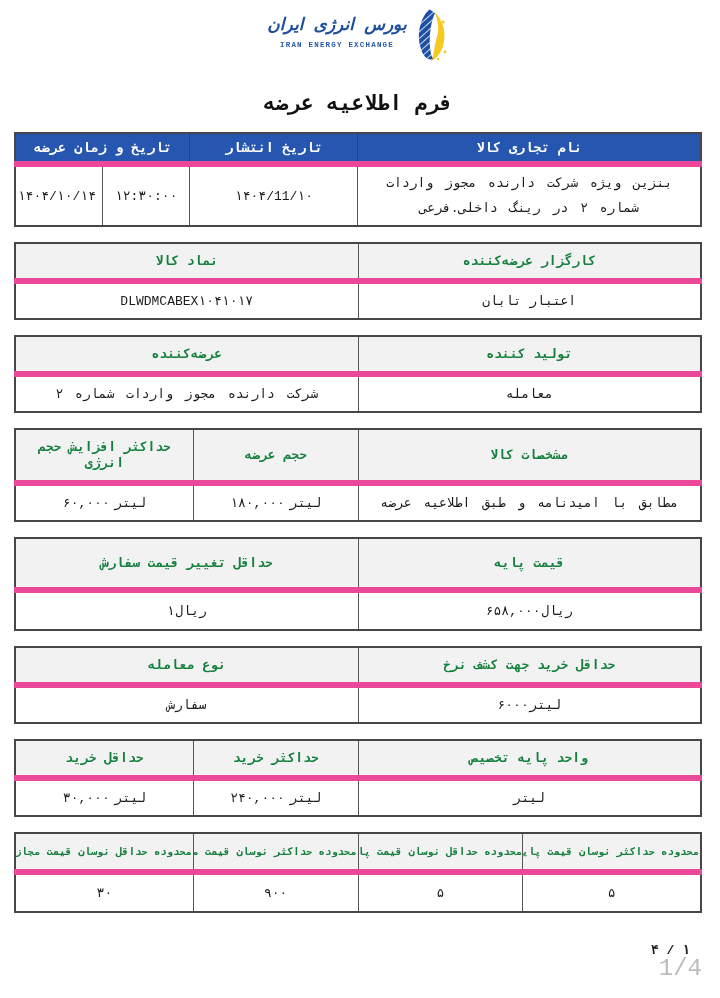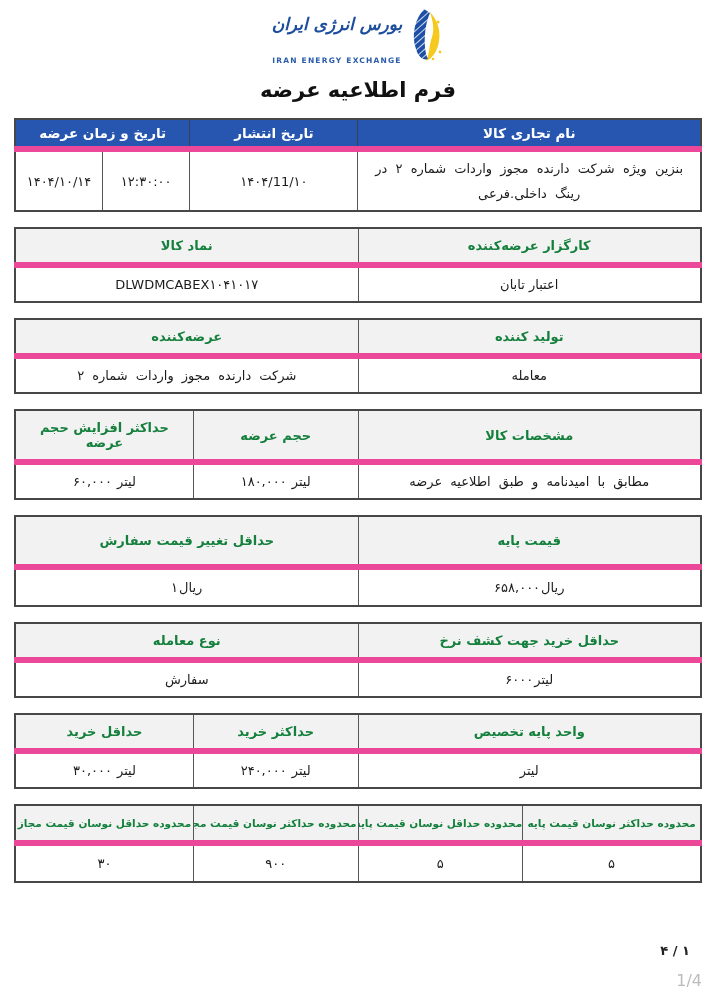--- a/index.html
+++ b/index.html
@@ -4,41 +4,41 @@
 <style>
   * { box-sizing: border-box; margin: 0; padding: 0; }
   html, body { background: #ffffff; }
   body {
     width: 720px; height: 998px;
     font-family: "DejaVu Sans", sans-serif;
     color: #1b1b1b;
     position: relative;
     overflow: hidden;
   }
-  .page { position: relative; width: 716px; height: 998px; background: #fff; }
+  .page { position: relative; width: 716px; height: 998px; background: #fff; font-family: Liberation Mono, monospace; }
 
   
   .logo-wrap {
     padding-top: 8px;
     display: flex; justify-content: center; align-items: flex-start; gap: 8px;
     direction: rtl;
   }
   .logo-mark { flex: 0 0 auto; }
   .logo-text { text-align: center; padding-top: 6px; }
   .logo-fa {
     font-size: 17px; font-weight: bold; font-style: italic;
     color: #1d4e9e; direction: rtl; letter-spacing: 0.5px;
   }
   .logo-en {
-    margin-top: 22px; font-size: 7.5px; letter-spacing: 1.2px;
+    margin-top: 6px; font-size: 7.5px; letter-spacing: 1.2px;
     color: #2a5caa; font-weight: bold; direction: ltr;
   }
   .doc-title {
     text-align: center; font-size: 21px; font-weight: bold;
-    margin: 12px 0 16px 0; direction: rtl; color: #111;
+    margin: 24px 0 16px 0; direction: rtl; color: #111;
   }
 
   
   table.tbl {
     width: 688px; margin: 0 auto 15px auto;
     border-collapse: collapse; direction: rtl;
     border: 2px solid #474747;
     table-layout: fixed;
   }
   .tbl th, .tbl td {
@@ -73,22 +73,22 @@
   .t5 td { padding: 10px 6px; }
   .t8 th.gray { font-size: 10.5px; padding: 11px 1px; white-space: nowrap; overflow: hidden; }
   .t8 td { padding: 10px 6px; }
 
   
   .page-frac {
     position: absolute; left: 0; right: 26px; bottom: 40px;
     text-align: right; font-size: 13px; font-weight: bold; color: #222;
   }
   .page-indicator {
-    position: absolute; right: 14px; bottom: 8px;
-    font-size: 16px; color: #bcbcbc; direction: ltr;
+    position: absolute; right: 14px; bottom: 16px;
+    font-size: 24px; color: #bcbcbc; direction: ltr;
   }
 </style>
 </head>
 <body>
 
 <div class="page">
 
   <div class="logo-wrap">
     <div class="logo-mark">
       <svg width="34" height="54" viewBox="0 0 34 54" aria-hidden="true">
@@ -172,21 +172,21 @@
   <table class="tbl t4">
     <colgroup>
         <col style="width:50%">
         <col style="width:24%">
         <col style="width:26%">
       </colgroup>
     <tbody>
         <tr class="hrow">
       <th class="gray">مشخصات کالا</th>
       <th class="gray">حجم عرضه</th>
-      <th class="gray">حداکثر افزایش حجم عرضه</th>
+      <th class="gray">حداکثر افزایش حجم انرژی</th>
     </tr>
     <tr>
       <td class="spread">مطابق با امیدنامه و طبق اطلاعیه عرضه</td>
       <td>
         <span class="nu">
               <span class="ltr">۱۸۰,۰۰۰</span>
               <span>لیتر</span>
             </span>
       </td>
       <td>

